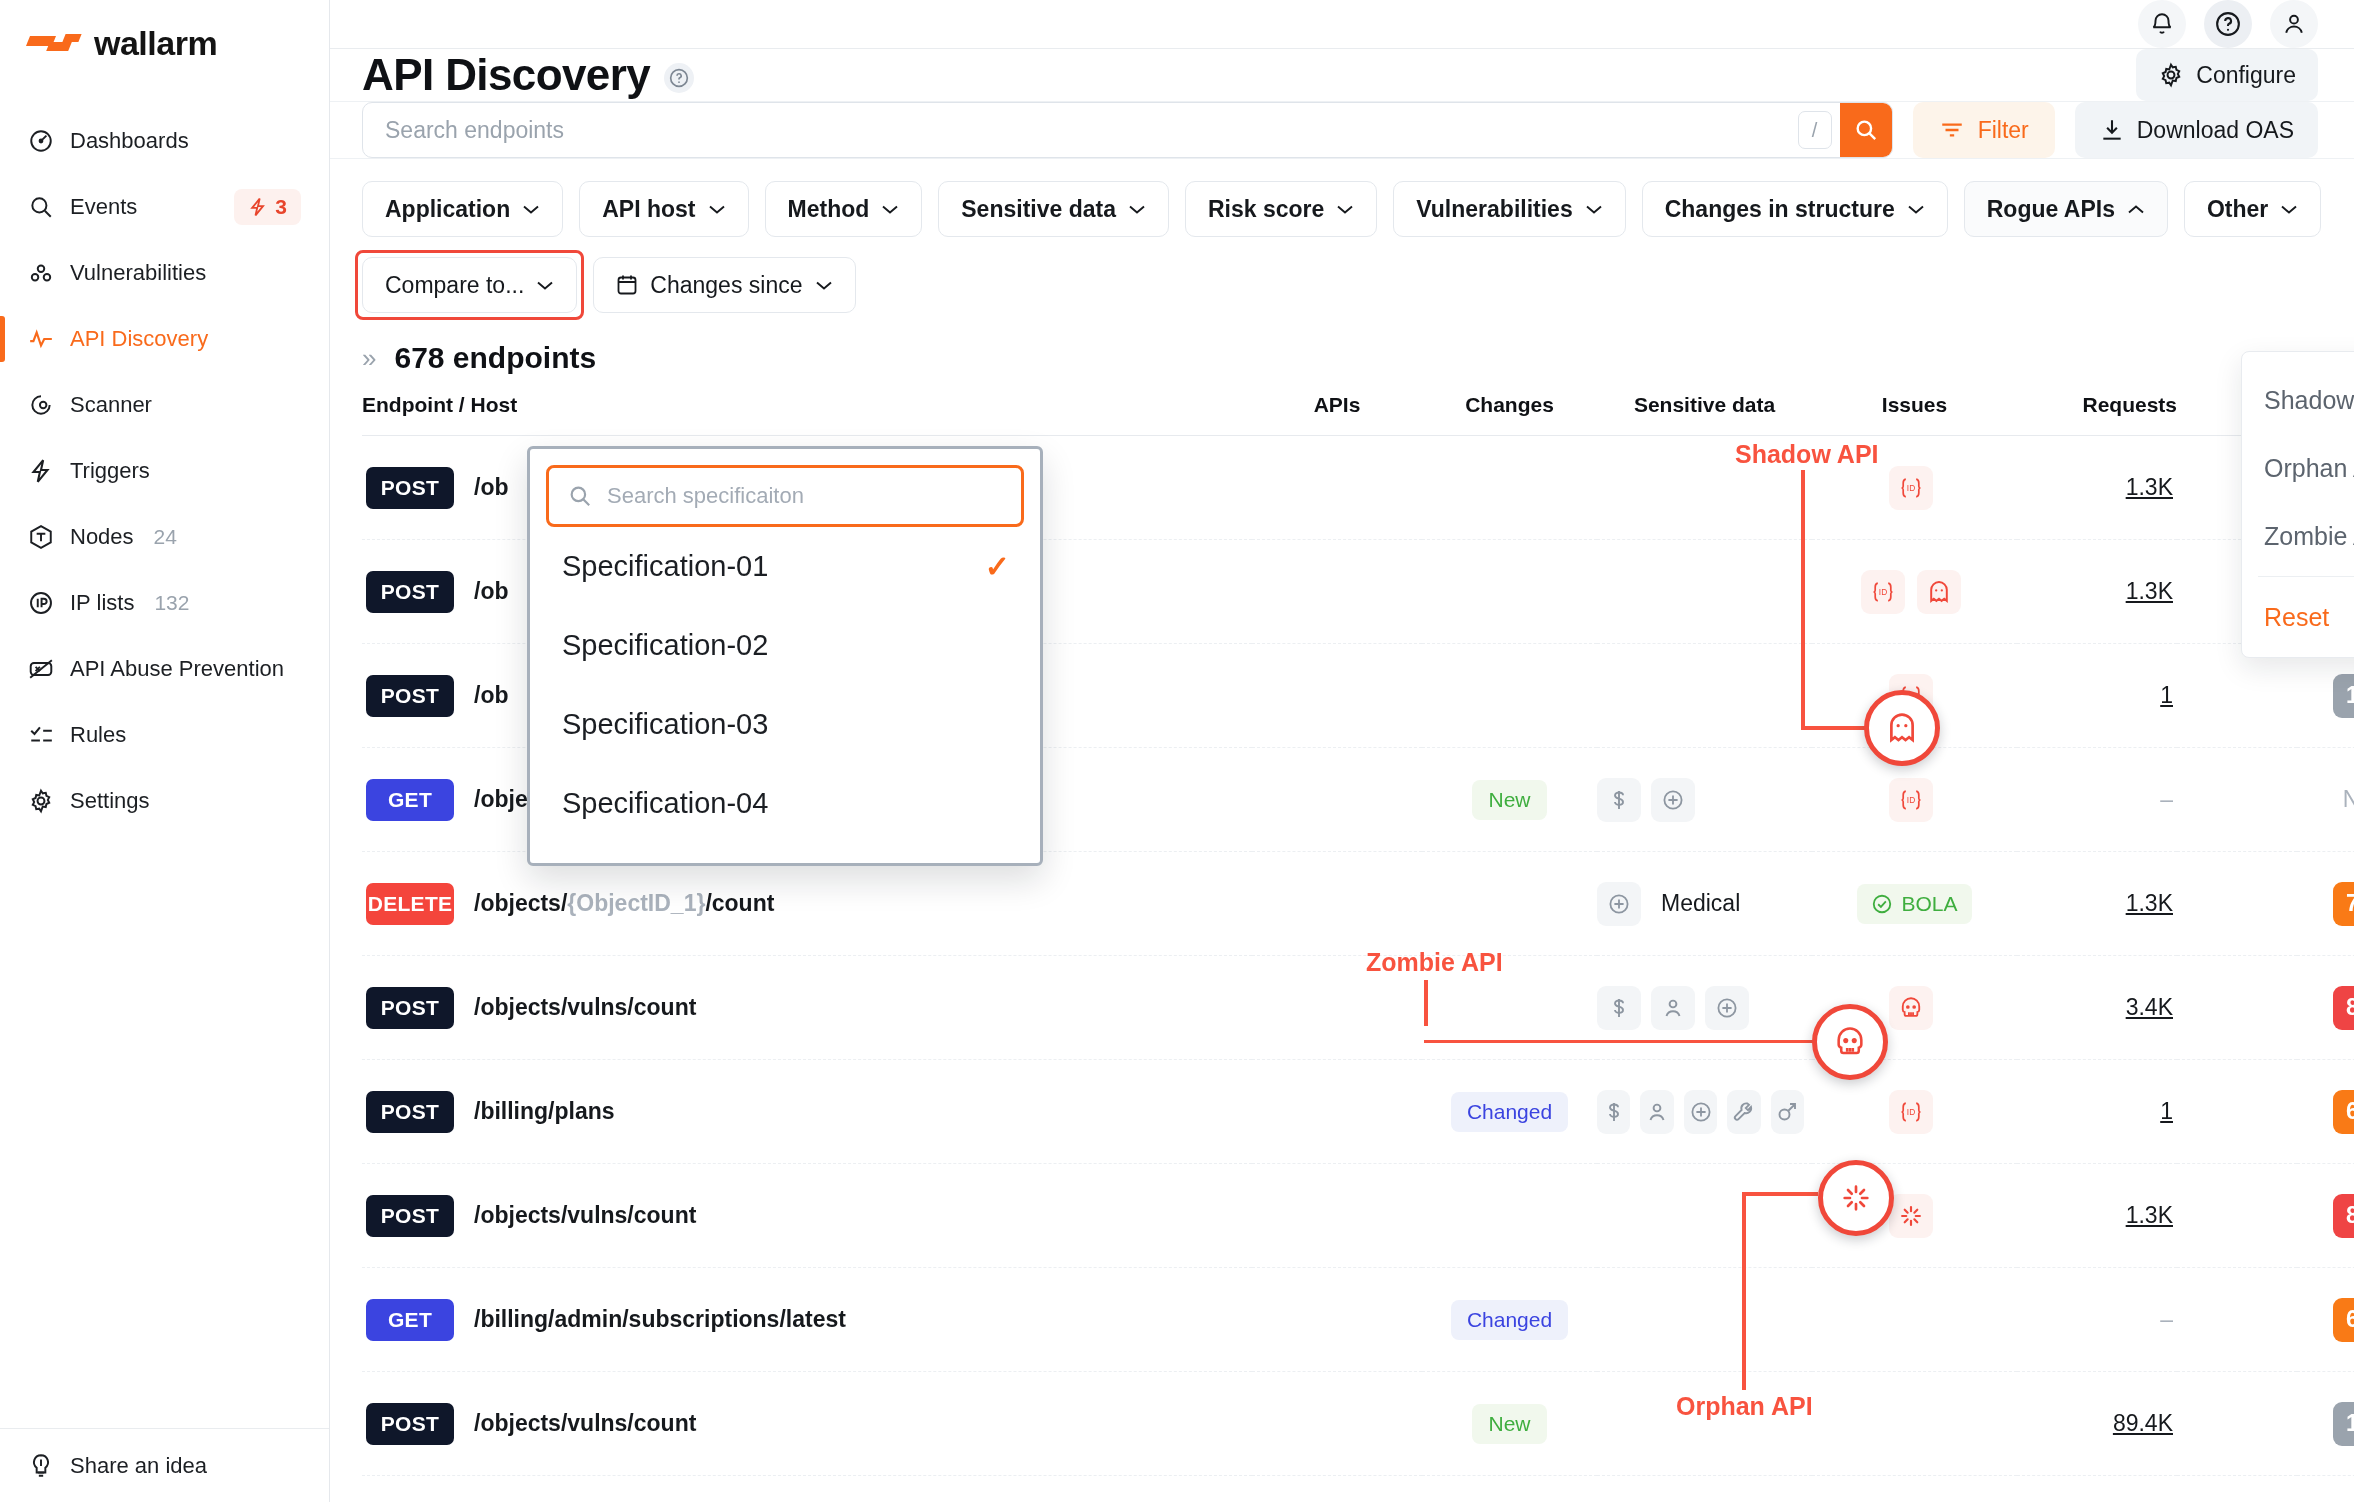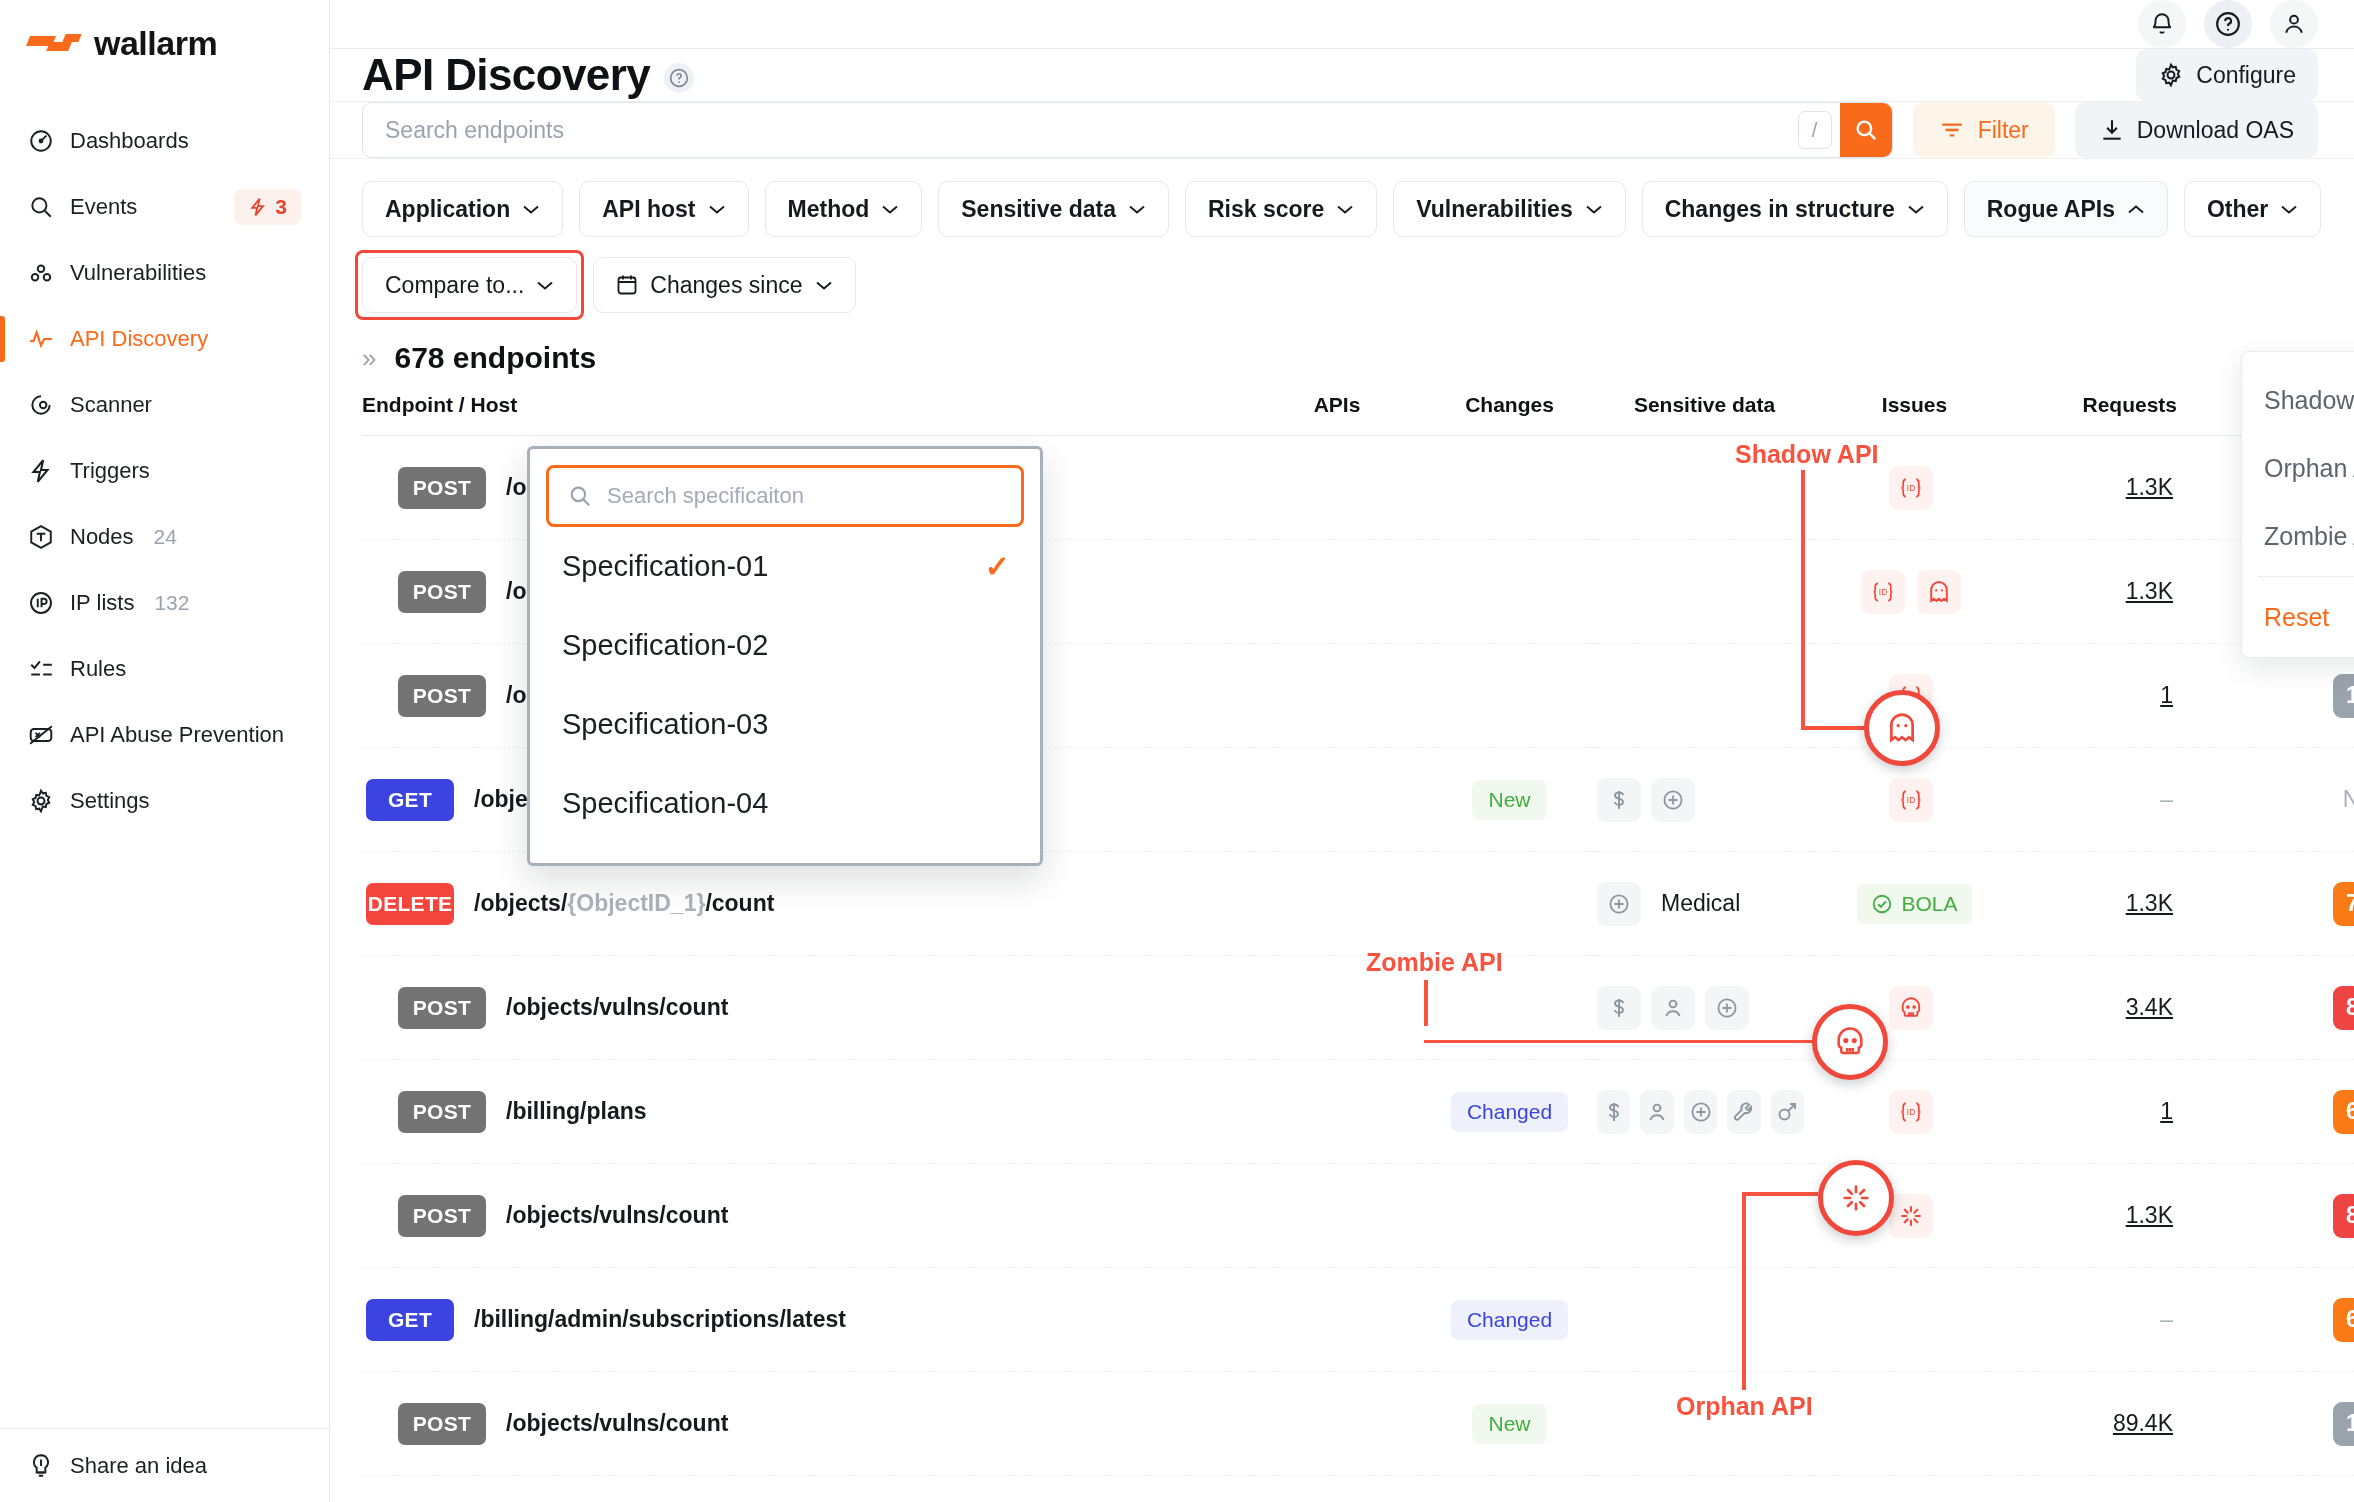--- a/index.html
+++ b/index.html
@@ -148,21 +148,21 @@
   th.ta-r { text-align: right; }
 
   tbody tr { border-bottom: 1px dashed #eceff2; }
   tbody td { height: 104px; vertical-align: middle; padding: 0; }
   td.ep { padding-left: 4px; }
   .ep-cell { display:flex; align-items:center; gap: 20px; }
   .method {
     width: 88px; height: 42px; border-radius: 7px; color:#fff; font-size: 21px; font-weight: 700;
     display:flex; align-items:center; justify-content:center; letter-spacing:.3px; flex:0 0 88px;
   }
-  .m-POST { background: #737373; margin-left: 32px; }
+  .m-POST { background: #0f172a; }
   .m-GET { background: #3b44e0; }
   .m-DELETE { background: #f4453c; }
   .path { font-size: 23px; font-weight: 700; color:#16191d; }
   .path .param { color:#aab2bc; font-weight: 700; }
 
   .tag { display:inline-flex; align-items:center; justify-content:center; height:40px; padding: 0 16px; border-radius:8px; font-size:21px; }
   .tag-new { background:#f1f8ed; color:#3fae3f; }
   .tag-changed { background:#eef1fb; color:#3b44e0; }
 
   .icon-chip {
@@ -321,37 +321,37 @@
               <circle cx="12" cy="12" r="9.2"></circle>
               <path d="M9 8 v8 M12.5 16 V8 h2.2a2.4 2.4 0 0 1 0 5 h-2.2"></path>
             </svg>
           </span>
         <span>IP lists</span>
         <span class="nav-count">132</span>
       </div>
 
       <div class="nav-item">
         <span class="ico">
-            <svg width="26" height="26" viewBox="0 0 24 24" fill="none" stroke="#1c1f23" stroke-width="1.9">
-              <path d="M3 8 l3 3 5 -6"></path>
-              <path d="M14 8 h8 M3 17 h8 M14 17 h8"></path>
-            </svg>
-          </span>
-        <span>Rules</span>
-      </div>
-
-      <div class="nav-item">
-        <span class="ico">
             <svg width="26" height="26" viewBox="0 0 24 24" fill="none" stroke="#1c1f23" stroke-width="1.8">
               <rect x="2.5" y="6.5" width="19" height="11" rx="3"></rect>
               <path d="M7 10 l4 4 M11 10 l-4 4"></path>
               <path d="M2 20 L22 4"></path>
             </svg>
           </span>
         <span>API Abuse Prevention</span>
+      </div>
+
+      <div class="nav-item">
+        <span class="ico">
+            <svg width="26" height="26" viewBox="0 0 24 24" fill="none" stroke="#1c1f23" stroke-width="1.9">
+              <path d="M3 8 l3 3 5 -6"></path>
+              <path d="M14 8 h8 M3 17 h8 M14 17 h8"></path>
+            </svg>
+          </span>
+        <span>Rules</span>
       </div>
 
       <div class="nav-item">
         <span class="ico">
             <svg width="26" height="26" viewBox="0 0 24 24" fill="none" stroke="#1c1f23" stroke-width="1.8">
               <circle cx="12" cy="12" r="3.2"></circle>
               <path d="M12 2.5 l1.6 2.4 2.8-.5 .6 2.8 2.6 1.2-1.3 2.6 1.3 2.6-2.6 1.2-.6 2.8-2.8-.5L12 21.5 10.4 19.1l-2.8 .5-.6-2.8-2.6-1.2 1.3-2.6L4.4 10.4 7 9.2l.6-2.8 2.8 .5z"></path>
             </svg>
           </span>
         <span>Settings</span>

